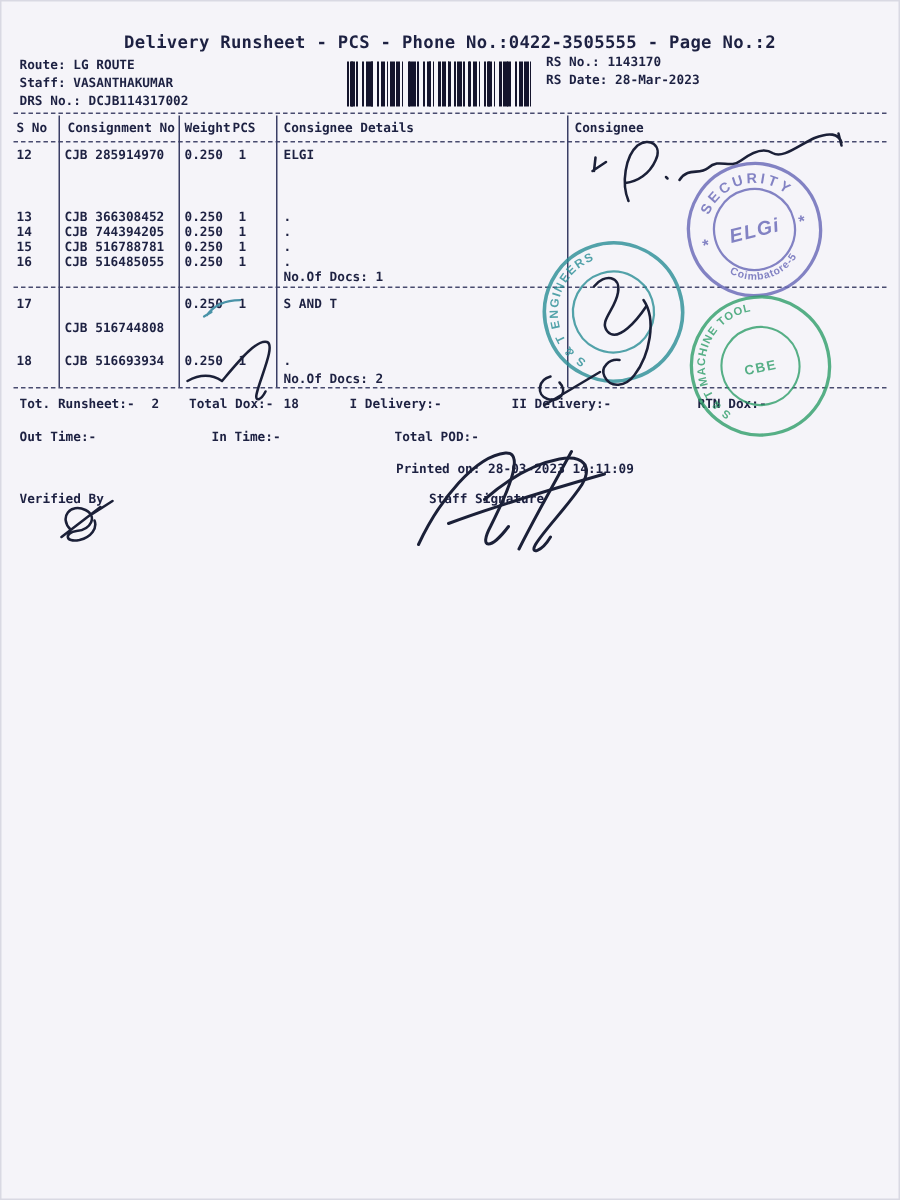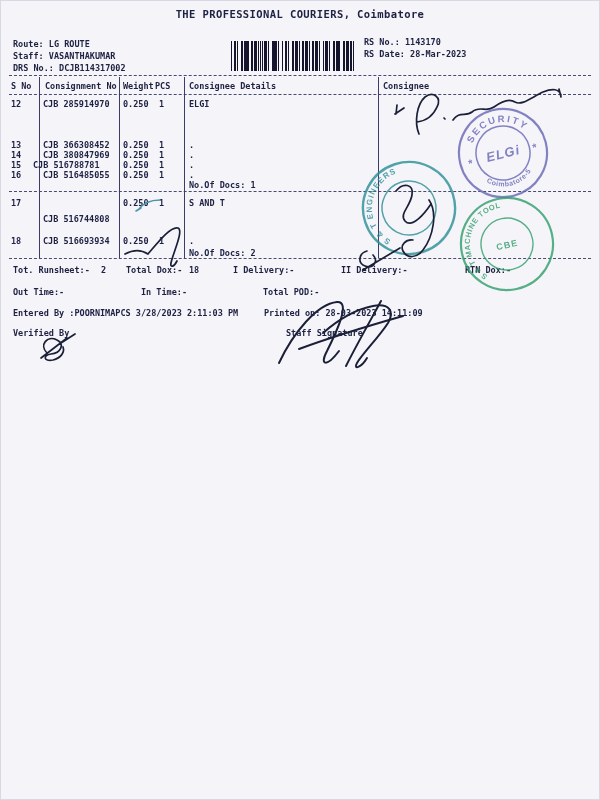--- a/index.html
+++ b/index.html
@@ -16,21 +16,21 @@
       repeating-linear-gradient(90deg,transparent 0 3px,#14142c 3px 4.4px,transparent 4.4px 13px);
   }
   svg text{font-family:"Liberation Sans", sans-serif;}
   .overlay{position:absolute;left:0;top:0;pointer-events:none;}
 </style>
 </head>
 <body>
 
 <div class="page">
 
-  <div class="t title1" style="top:7px">THE PROFESSIONAL COURIERS, Coimbatore</div>
+  <div class="t title2" style="top:21px">Delivery Runsheet - PCS - Phone No.:0422-3505555 - Page No.:2</div>
 
   <div class="t" style="left:12px;top:39px"><span>Route:</span> <span>LG ROUTE</span></div>
   <div class="t" style="left:12px;top:51px"><span>Staff:</span> <span>VASANTHAKUMAR</span></div>
   <div class="t" style="left:12px;top:63px"><span>DRS No.:</span> <span>DCJB114317002</span></div>
 
   <div class="barcode"></div>
 
   <div class="t" style="left:363px;top:37px"><span>RS No.:</span> <span>1143170</span></div>
   <div class="t" style="left:363px;top:49px"><span>RS Date:</span> <span>28-Mar-2023</span></div>
 
@@ -59,28 +59,28 @@
   </div>
   <div>
     <span class="t" style="left:10px;top:140px">13</span>
     <span class="t" style="left:42px;top:140px">CJB 366308452</span>
     <span class="t" style="left:122px;top:140px">0.250</span>
     <span class="t" style="left:158px;top:140px">1</span>
     <span class="t" style="left:188px;top:140px">.</span>
   </div>
   <div>
     <span class="t" style="left:10px;top:150px">14</span>
-    <span class="t" style="left:42px;top:150px">CJB 380847969</span>
+    <span class="t" style="left:42px;top:150px">CJB 744394205</span>
     <span class="t" style="left:122px;top:150px">0.250</span>
     <span class="t" style="left:158px;top:150px">1</span>
     <span class="t" style="left:188px;top:150px">.</span>
   </div>
   <div>
     <span class="t" style="left:10px;top:160px">15</span>
-    <span class="t" style="left:32px;top:160px">CJB 516788781</span>
+    <span class="t" style="left:42px;top:160px">CJB 516788781</span>
     <span class="t" style="left:122px;top:160px">0.250</span>
     <span class="t" style="left:158px;top:160px">1</span>
     <span class="t" style="left:188px;top:160px">.</span>
   </div>
   <div>
     <span class="t" style="left:10px;top:170px">16</span>
     <span class="t" style="left:42px;top:170px">CJB 516485055</span>
     <span class="t" style="left:122px;top:170px">0.250</span>
     <span class="t" style="left:158px;top:170px">1</span>
     <span class="t" style="left:188px;top:170px">.</span>
@@ -108,21 +108,20 @@
   <div class="t" style="left:125px;top:265px">Total Dox:-</div>
   <div class="t" style="left:188px;top:265px">18</div>
   <div class="t" style="left:232px;top:265px">I Delivery:-</div>
   <div class="t" style="left:340px;top:265px">II Delivery:-</div>
   <div class="t" style="left:464px;top:265px">RTN Dox:-</div>
 
   <div class="t" style="left:12px;top:287px">Out Time:-</div>
   <div class="t" style="left:140px;top:287px">In Time:-</div>
   <div class="t" style="left:262px;top:287px">Total POD:-</div>
 
-  <div class="t" style="left:12px;top:308px">Entered By :POORNIMAPCS 3/28/2023 2:11:03 PM</div>
   <div class="t" style="left:263px;top:308px">Printed on: 28-03-2023 14:11:09</div>
   <div class="t" style="left:12px;top:328px">Verified By</div>
   <div class="t" style="left:285px;top:328px">Staff Signature</div>
 
   <svg class="overlay" width="600" height="800" viewBox="0 0 600 800">
     <defs>
       <path id="secTop" d="M470 146 A33 33 0 0 1 534 146" fill="none"></path>
       <path id="secBot" d="M474 170 A33 33 0 0 0 530 170" fill="none"></path>
       <path id="ringEng" d="M408 170 a37 37 0 1 1 -0.1 0" fill="none"></path>
       <path id="ringMac" d="M506 206 a37 37 0 1 1 -0.1 0" fill="none"></path>

